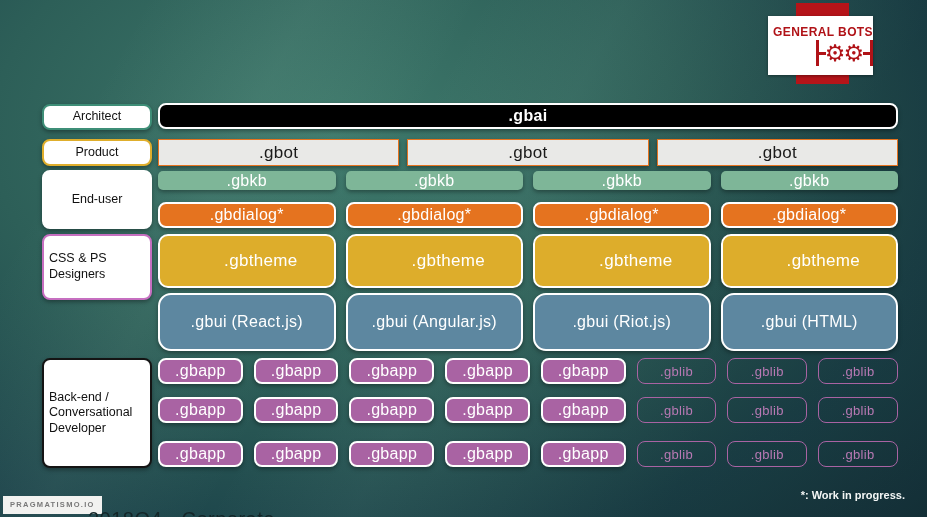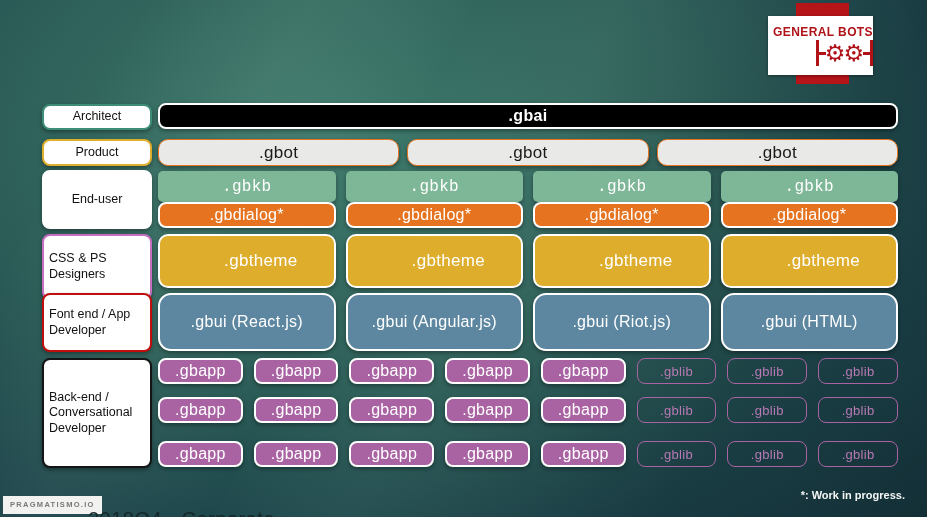--- a/index.html
+++ b/index.html
@@ -44,35 +44,35 @@
   .lbl-product   { top:139px; height:27px; border-color:#dfae2c; }
   .lbl-enduser   { top:170px; height:59px; border-color:#ffffff; }
   .lbl-css       { top:234px; height:66px; border-color:#c66fc0; }
   .lbl-frontend  { top:293px; height:59px; border-color:#c00d0d; }
   .lbl-backend   { top:358px; height:110px; border-color:#141414; }
 
   
   .row { position:absolute; left:158px; width:740px; display:flex; gap:10px; }
   .row-gbai    { top:103px; height:26px; }
   .row-gbot    { top:139px; height:27px; gap:8px; }
-  .row-gbkb    { top:171px; height:31px;font-family:Liberation Mono, monospace; }
+  .row-gbkb    { top:171px; height:19px; }
   .row-gbdialog{ top:202px; height:26px; }
   .row-gbtheme { top:234px; height:54px; }
   .row-gbui    { top:293px; height:58px; }
   .row-app1    { top:358px; height:26px; gap:11px; }
   .row-app2    { top:397px; height:26px; gap:11px; }
   .row-app3    { top:441px; height:26px; gap:11px; }
 
   .box {
     display:flex; align-items:center; justify-content:center;
     color:#fff; font-size:16px; letter-spacing:0.3px;
     box-shadow:0 2px 4px rgba(0,0,0,0.35);
   }
   .gbai { flex:1; background:#000; border:2px solid #fff; border-radius:8px;font-weight:bold; }
-  .gbot { flex:1; background:#e9e9e7; border:1.5px solid #e5731f; border-radius:10px; color:#1a1a1a; font-size:17px; }
+  .gbot { flex:1; background:#e9e9e7; border:1.5px solid #e5731f; border-radius:0; color:#1a1a1a; font-size:17px; }
   .gbkb { flex:1; background:#7eb698; border-radius:5px; }
   .gbdialog { flex:1; background:#e5731f; border:2px solid #fff; border-radius:8px; }
   .gbtheme { flex:1; background:#ddad2b; border:2px solid #fff; border-radius:10px; font-size:17px;padding-left:28px; }
   .gbui { flex:1; background:#5d87a0; border:2px solid #fff; border-radius:13px; font-size:16px; }
   .gbapp { flex:83 0 0; background:#a963a3; border:2px solid #fff; border-radius:8px; }
   .gblib { flex:80 0 0; background:transparent; border:1.5px solid #a963a3; border-radius:8px;
            color:#b879b4; font-size:13px; box-shadow:none; }
 
   
   .badge {
@@ -98,21 +98,20 @@
       <span class="gear">⚙</span>
       <span class="logo-hbar"></span>
       <span class="logo-vbar"></span>
     </div>
   </div>
 
   <div class="lbl lbl-architect" style="border-color:#3e8e77">Architect</div>
   <div class="lbl lbl-product" style="border-color:#dfae2c">Product</div>
   <div class="lbl lbl-enduser" style="border-color:#ffffff">End-user</div>
   <div class="lbl lbl-css" style="border-color:#c66fc0">CSS &amp; PS Designers</div>
-  <div class="lbl lbl-frontend" style="border-color:#c00d0d">Font end / App Developer</div>
   <div class="lbl lbl-backend" style="border-color:#141414">Back-end / Conversational Developer</div>
 
   <div class="row row-gbai">
     <div class="box gbai">.gbai</div>
   </div>
 
   <div class="row row-gbot">
     <div class="box gbot">.gbot</div>
     <div class="box gbot">.gbot</div>
     <div class="box gbot">.gbot</div>

